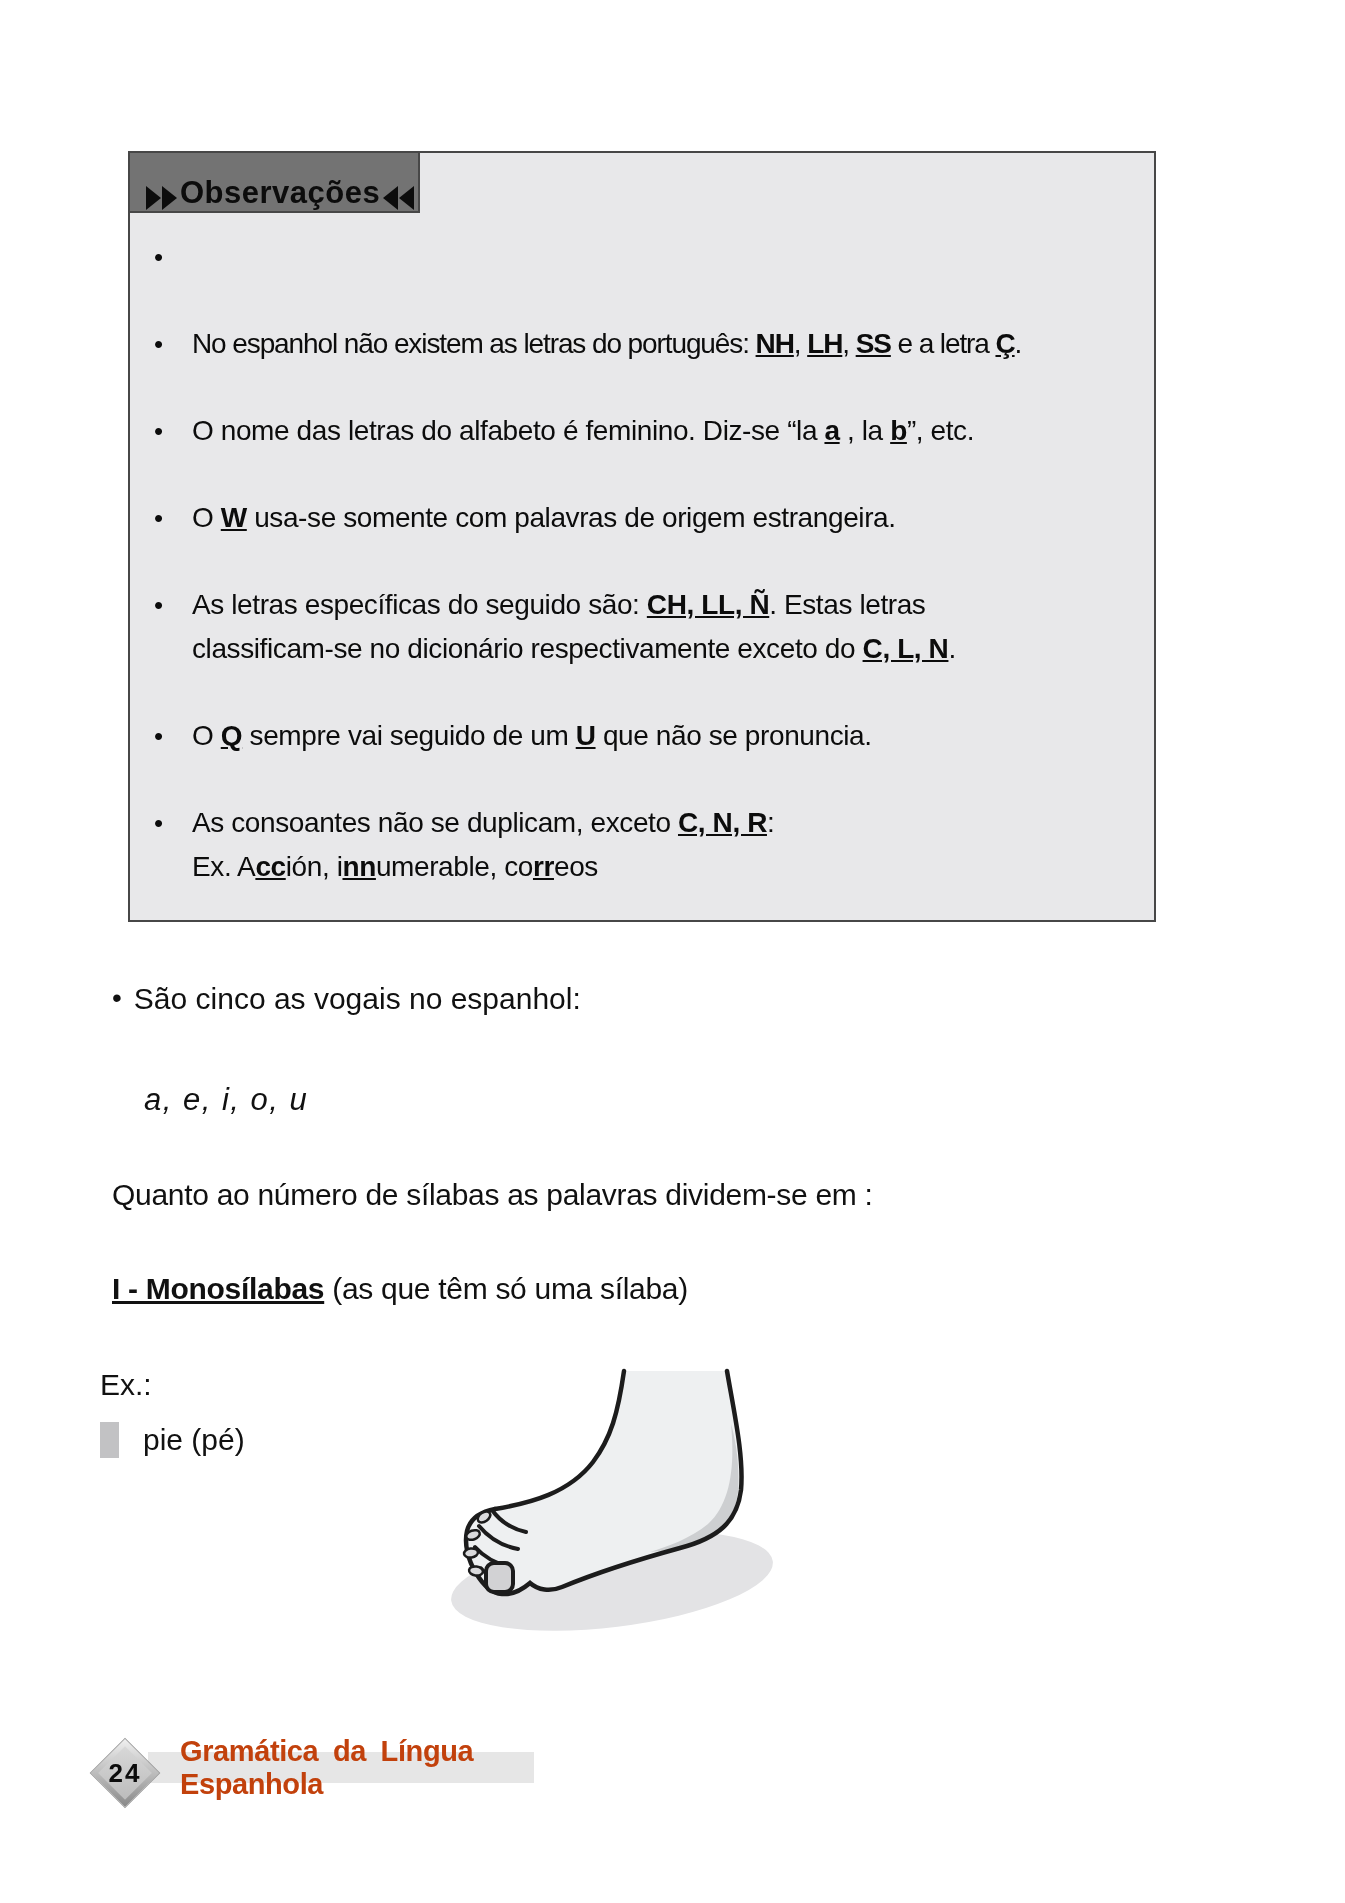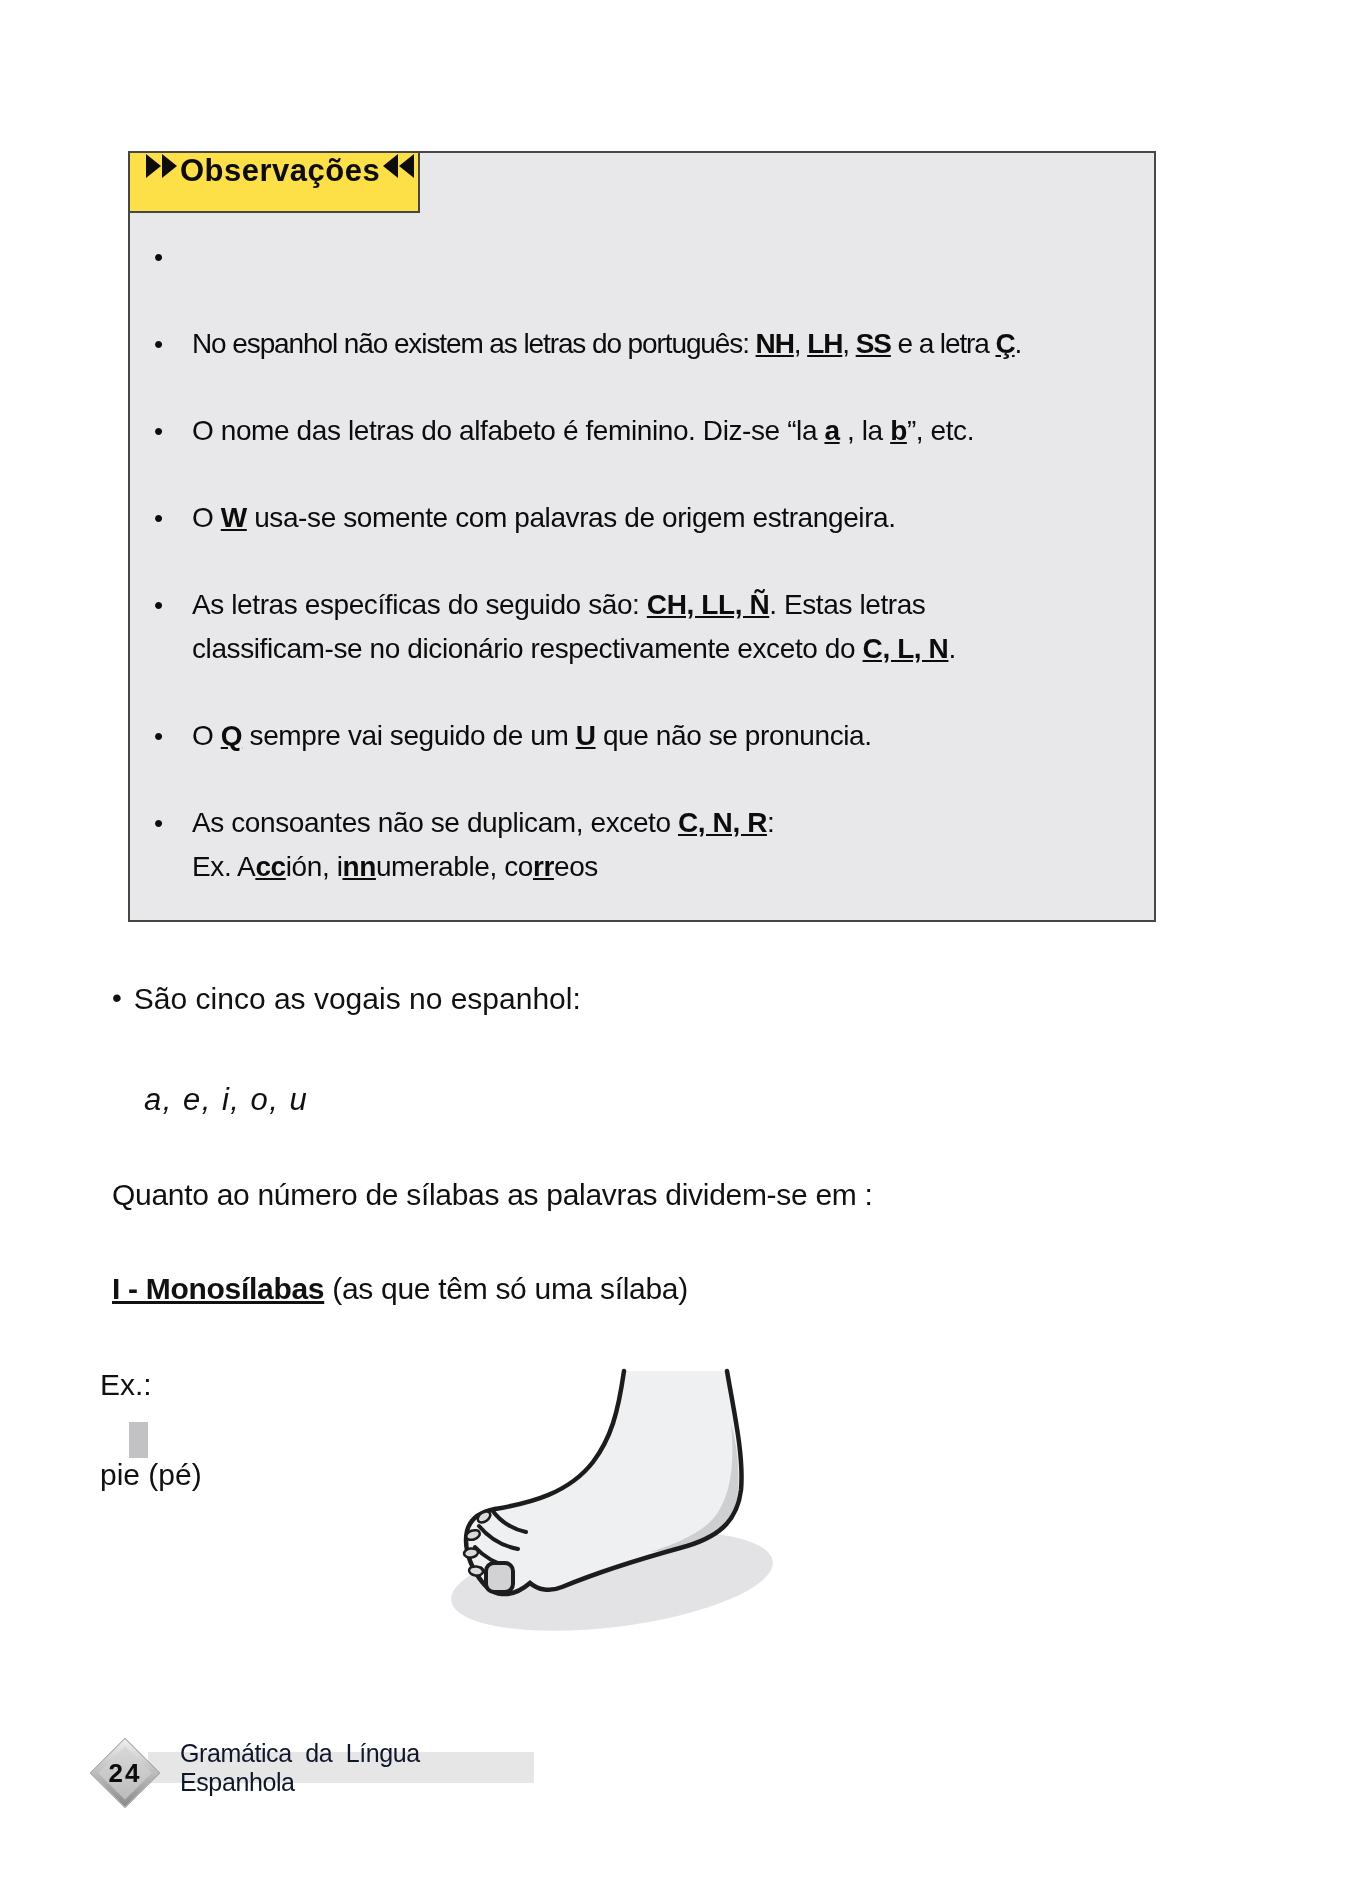--- a/index.html
+++ b/index.html
@@ -7,48 +7,48 @@
     position:relative;width:1345px;height:1903px;background:#ffffff;
     font-family:"Liberation Sans",sans-serif;color:#111;overflow:hidden;margin:0 auto;
   }
   
   .obs-box{
     position:absolute;left:128px;top:151px;width:1028px;height:771px;
     background:#e8e8ea;border:2px solid #474747;box-sizing:border-box;
   }
   .obs-tab{
     position:absolute;left:-2px;top:-2px;width:292px;height:62px;
-    background:#fde047;border:2px solid #474747;box-sizing:border-box;
-    display:flex;align-items:flex-start;justify-content:space-between;padding:0 14px;
+    background:#737373;border:2px solid #474747;box-sizing:border-box;
+    display:flex;align-items:flex-end;justify-content:space-between;padding:0 14px;
   }
   .obs-title{font-size:31px;font-weight:bold;letter-spacing:.5px;color:#0c0c0c;}
   .tab-icon{flex:0 0 auto;display:block;}
   .obs-list{list-style:none;margin:0;padding:82px 18px 0 24px;}
   .obs-item{display:flex;margin:0 0 43px 0;}
   .obs-item .dot{flex:0 0 38px;font-size:26px;line-height:44px;color:#0c0c0c;}
   .obs-text{font-size:28px;line-height:44px;letter-spacing:-.4px;white-space:nowrap;color:#0c0c0c;}
   .obs-text.xtight{letter-spacing:-1.1px;}
   .b{font-weight:bold;text-decoration:underline;}
   
   .vowels-head{position:absolute;left:112px;top:982px;font-size:30px;display:flex;}
   .vowels-head .dot2{margin-right:12px;font-size:28px;}
   .vowels-list{position:absolute;left:112px;top:1082px;font-size:31px;font-style:italic;letter-spacing:1.5px;margin-left:32px;}
   .syll{position:absolute;left:112px;top:1178px;font-size:30px;letter-spacing:-.3px;}
   .mono{position:absolute;left:112px;top:1272px;font-size:30px;letter-spacing:-.3px;}
   .exlabel{position:absolute;left:100px;top:1368px;font-size:30px;}
-  .exitem{position:absolute;left:100px;top:1422px;display:flex;align-items:center;flex-direction:column;}
+  .exitem{position:absolute;left:100px;top:1422px;display:flex;align-items:center;}
   .sq{display:inline-block;width:19px;height:36px;background:#c2c2c4;margin-right:24px;}
   .exitem .extext{font-size:30px;}
   .foot-illustration{position:absolute;left:380px;top:1340px;}
   
   .footer-bar{
     position:absolute;left:148px;top:1752px;width:386px;height:31px;background:#e6e6e6;
     display:flex;align-items:center;padding-left:32px;box-sizing:border-box;
   }
-  .footer-title{font-size:25px;font-weight:normal;letter-spacing:-.4px;word-spacing:7px;color:#0f172a;}
+  .footer-title{font-size:29px;font-weight:bold;letter-spacing:-.4px;word-spacing:7px;color:#c2410c;}
   .diamond{
     position:absolute;left:100px;top:1748px;width:48px;height:48px;transform:rotate(45deg);
     background:linear-gradient(135deg,#f0f0f0 0%,#898989 100%);border:1px solid #9c9c9c;
     display:flex;align-items:center;justify-content:center;
   }
   .diamond-inner{
     width:38px;height:38px;background:linear-gradient(135deg,#d8d8d8 0%,#bcbcbc 100%);
     display:flex;align-items:center;justify-content:center;
   }
   .pagenum{transform:rotate(-45deg);font-size:26px;font-weight:bold;letter-spacing:2px;color:#0c0c0c;}

